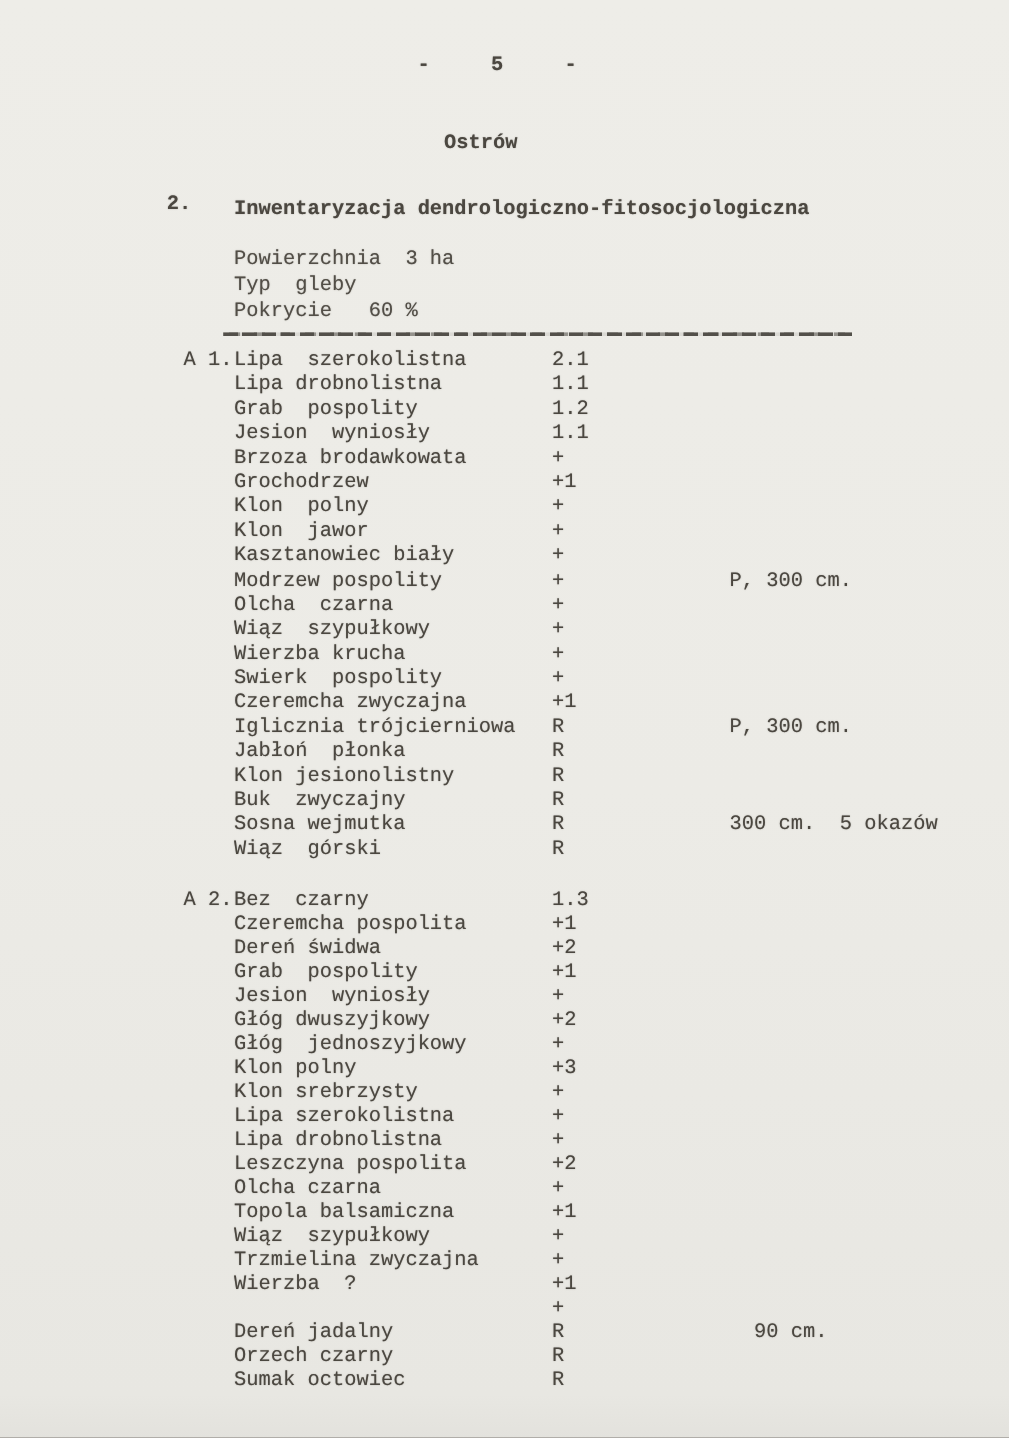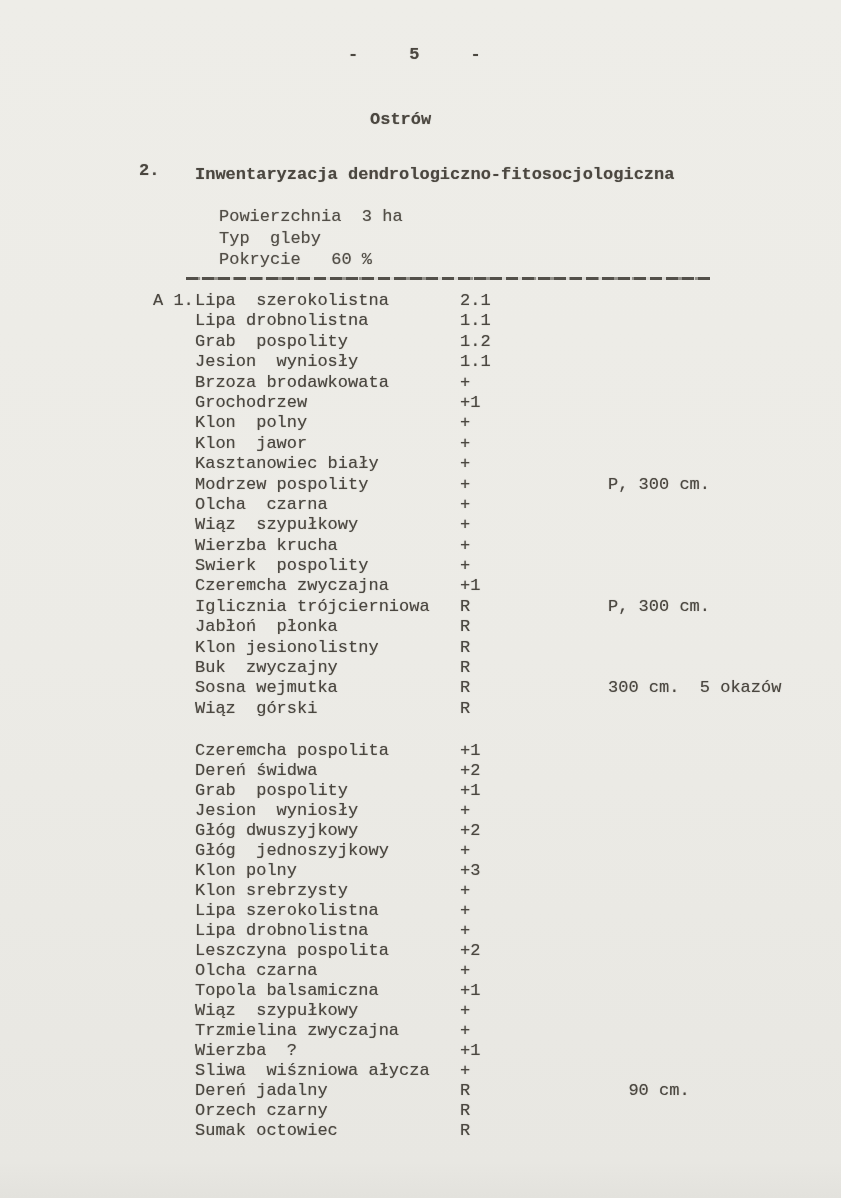--- a/index.html
+++ b/index.html
@@ -16,21 +16,21 @@
   }
   .typed{white-space:pre;}
   .abs{position:absolute;}
   .bold{font-weight:bold;}
 
   .page-number{left:348px;top:45px;}
   .doc-title{left:370px;top:110px;}
   .heading-number{left:139px;top:161px;}
   .heading-title{left:195px;top:165px;}
 
-  .meta-block{left:195px;top:206px;line-height:21.5px;color:#524e47;margin-left:24px;}
+  .meta-block{left:195px;top:206px;line-height:21.5px;color:#524e47;}
 
   .separator{
     left:186px;top:277px;width:524px;height:3px;
     background-image:
       repeating-linear-gradient(90deg,#53504a 0px,#53504a 12px,rgba(83,80,74,0.12) 12px,rgba(83,80,74,0.12) 16px),
       repeating-linear-gradient(90deg,transparent 0px,transparent 5px,rgba(90,87,80,0.55) 5px,rgba(90,87,80,0.55) 14px,transparent 14px,transparent 21px);
   }
 
   .section{position:absolute;left:0;width:100%;}
   .sec1{top:291px;}
@@ -183,20 +183,26 @@
           <span class="snote">300 cm.  5 okazów</span>
         </div>
         <div class="row">
           <span class="sname">Wiąz  górski</span>
           <span class="sval">R</span>
           <span class="snote"></span>
         </div>
       </div>
       <div class="section sec2">
         <div class="row">
+          <span class="slabel">A 2.</span>
+          <span class="sname">Bez  czarny</span>
+          <span class="sval">1.3</span>
+          <span class="snote"></span>
+        </div>
+        <div class="row">
           <span class="sname">Czeremcha pospolita</span>
           <span class="sval">+1</span>
           <span class="snote"></span>
         </div>
         <div class="row">
           <span class="sname">Dereń świdwa</span>
           <span class="sval">+2</span>
           <span class="snote"></span>
         </div>
         <div class="row">
@@ -263,21 +269,20 @@
           <span class="sname">Trzmielina zwyczajna</span>
           <span class="sval">+</span>
           <span class="snote"></span>
         </div>
         <div class="row">
           <span class="sname">Wierzba  ?</span>
           <span class="sval">+1</span>
           <span class="snote"></span>
         </div>
         <div class="row">
-          <span class="sname">Sliwa  wiśzniowa ałycza</span>
           <span class="sval">+</span>
           <span class="snote"></span>
         </div>
         <div class="row">
           <span class="sname">Dereń jadalny</span>
           <span class="sval">R</span>
           <span class="snote">  90 cm.</span>
         </div>
         <div class="row">
           <span class="sname">Orzech czarny</span>

